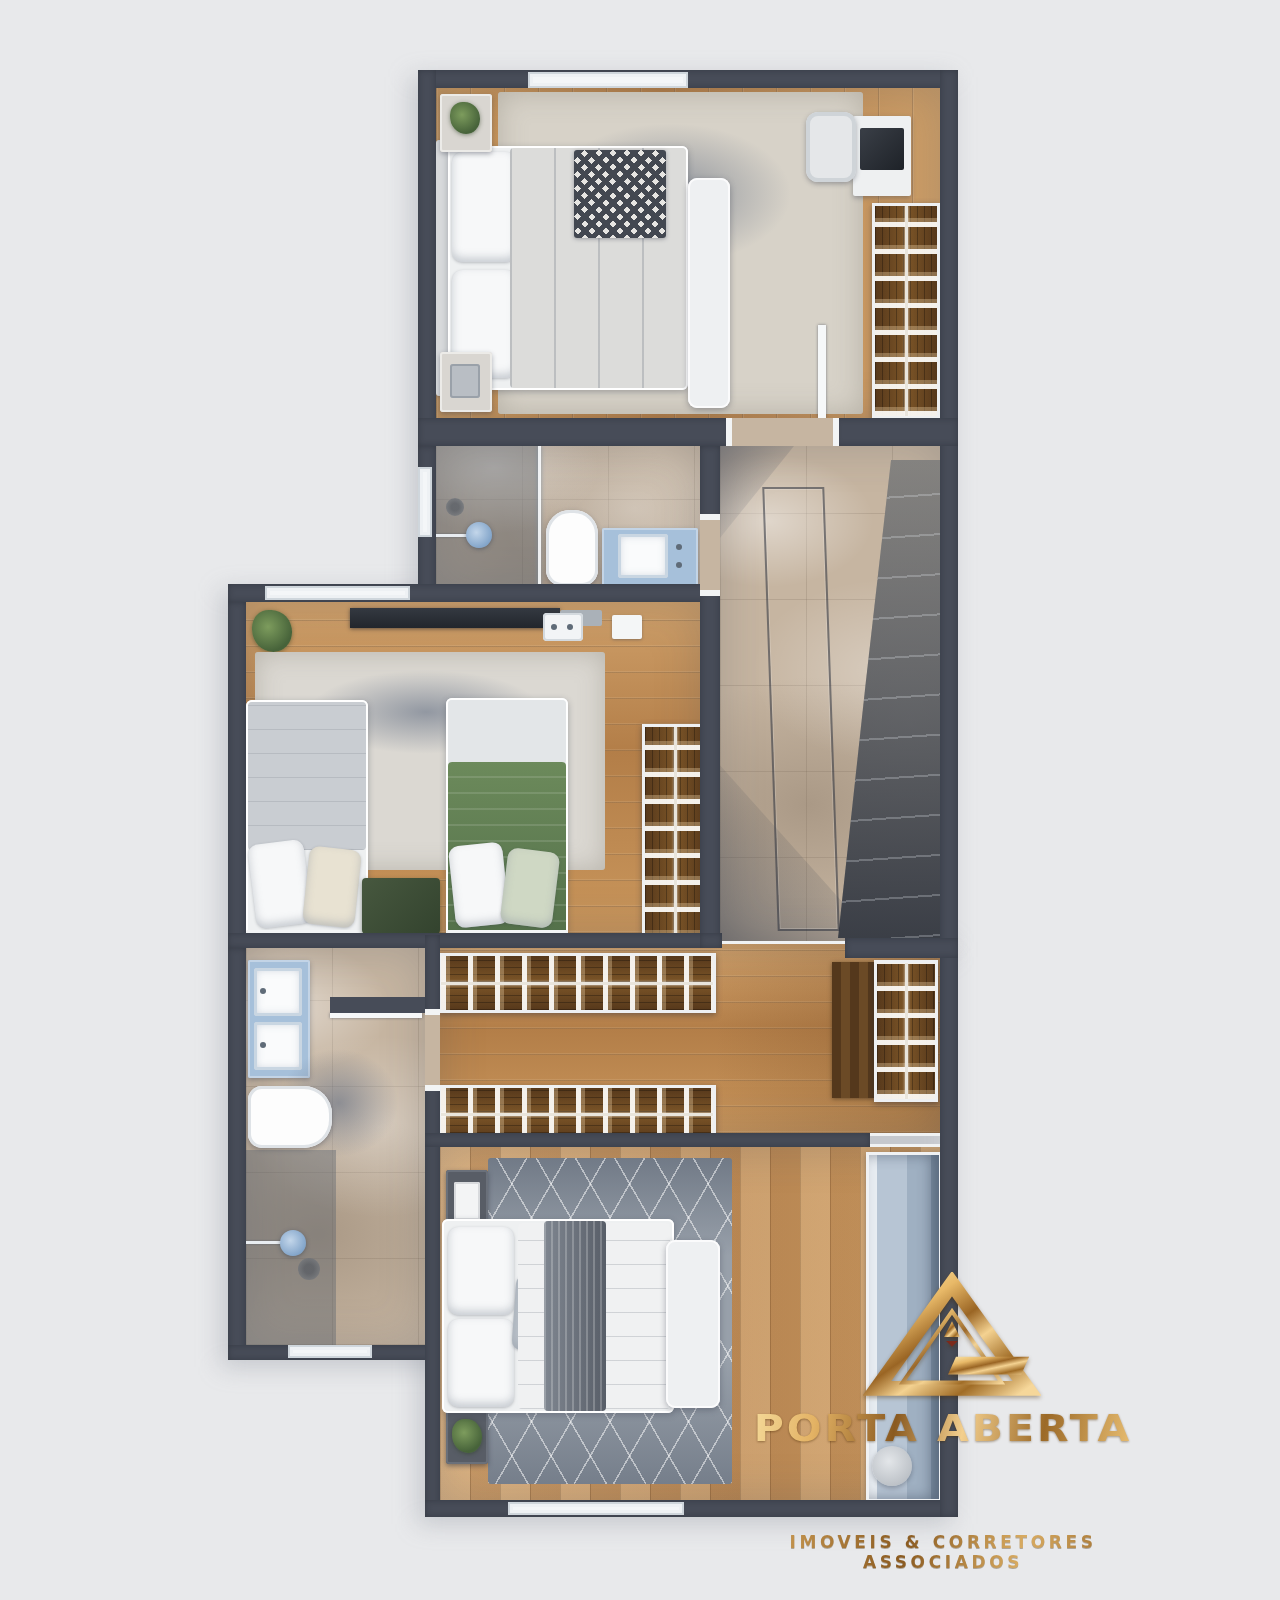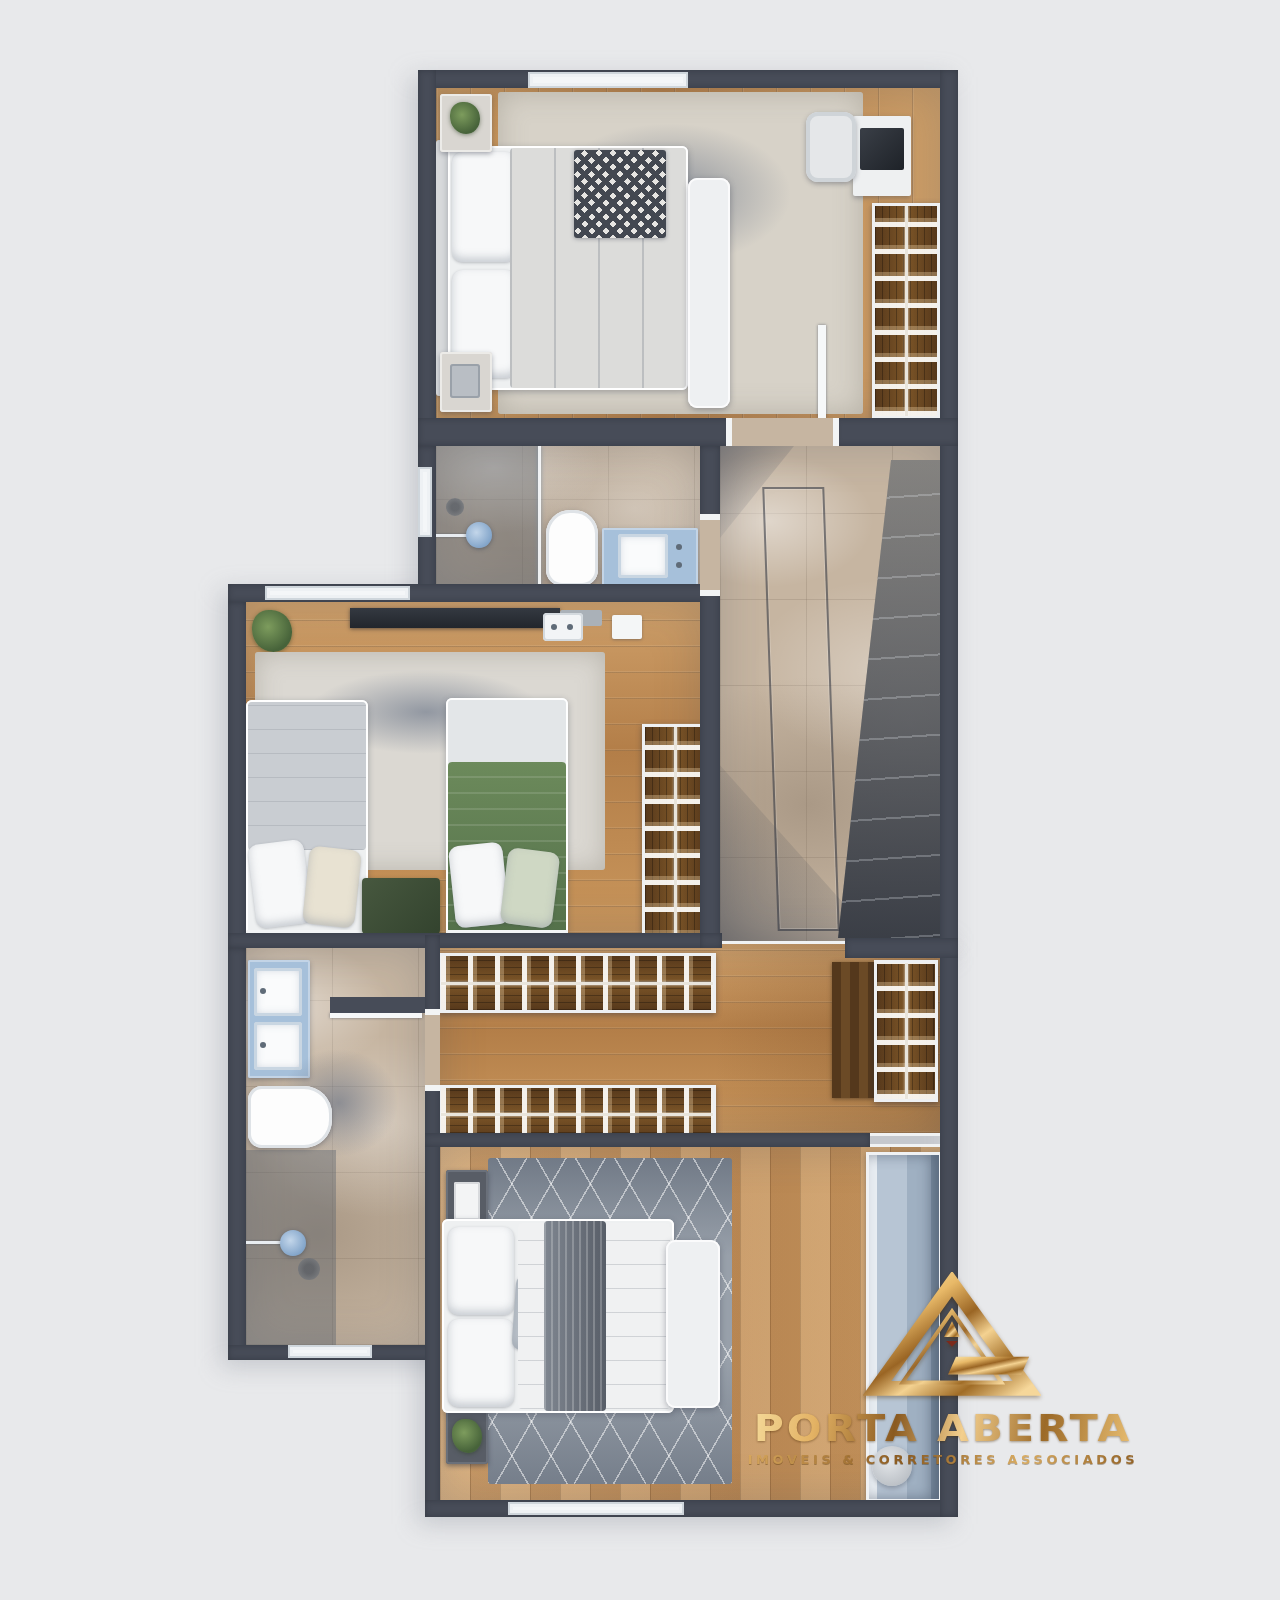--- a/index.html
+++ b/index.html
@@ -258,15 +258,15 @@
         </linearGradient>
       </defs>
       <path d="M90 10 L14 116 H166 Z" fill="none" stroke="url(#gold)" stroke-width="15" stroke-linejoin="miter" stroke-miterlimit="10"></path>
       <path d="M90 38 L40 110 H140 Z" fill="none" stroke="url(#gold)" stroke-width="4" opacity="0.95"></path>
       <polygon points="94,84 168,84 160,102 86,102" fill="url(#gold)"></polygon>
       <polygon points="90,48 98,64 82,64" fill="url(#gold)"></polygon>
       <polygon points="84,68 96,68 90,74" fill="#7c2a1c"></polygon>
     </svg>
   </div>
   <div class="brand-text" style="left:745px;top:1404px;width:396px;font-size:41px;letter-spacing:3px;transform:scaleY(.92);">PORTA ABERTA</div>
-  <div class="tagline-text" style="left:745px;top:1452px;width:396px;font-size:13px;letter-spacing:3.6px;">IMOVEIS &amp; CORRETORES ASSOCIADOS</div>
+  <div class="tagline-text" style="left:745px;top:1532px;width:396px;font-size:17px;letter-spacing:3.6px;">IMOVEIS &amp; CORRETORES ASSOCIADOS</div>
 
 </div>
 
 </body></html>

